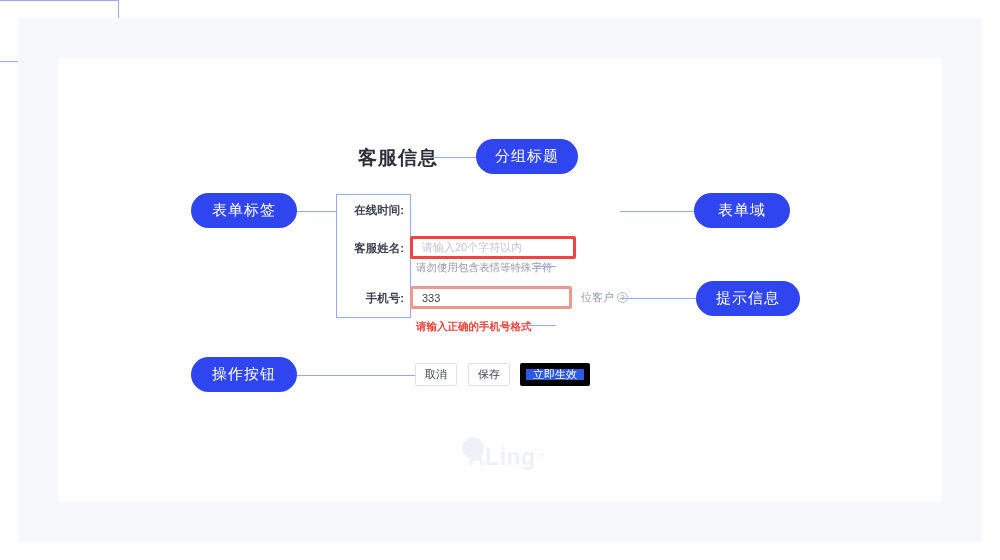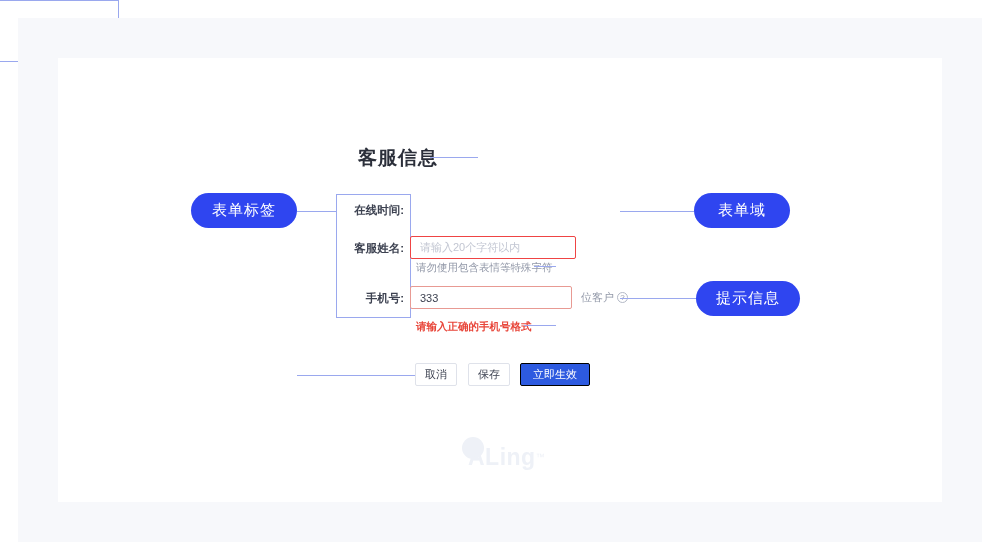--- a/index.html
+++ b/index.html
@@ -161,21 +161,21 @@
     width: 0; height: 0;
     border-left: 4px solid transparent;
     border-right: 4px solid transparent;
     border-top: 5px solid #4a5060;
   }
   .sel-start { width: 74px; }
   .sel-end   { width: 74px; }
   .txt-input {
     height: 23px;
     background: #ffffff;
-    border: 1px solid #ef4444;
+    border: 3px solid #ef4444;
     border-radius: 2px;
     display: flex;
     align-items: center;
     padding: 0 9px;
     font-size: 11px;
     box-sizing: border-box;
     white-space: nowrap;
   }
   .txt-input.placeholder { color: #c2c6d2; width: 166px; }
   .txt-input.error { border-color: #e89a93; color: #3d4251; width: 162px; }
@@ -226,21 +226,21 @@
     box-sizing: border-box;
     white-space: nowrap;
   }
   .btn-default {
     background: #ffffff;
     border: 1px solid #dfe2ea;
     color: #3d4251;
   }
   .btn-primary {
     background: #2d5ae0;
-    border: 1px solid #000000;
+    border: 6px solid #000000;
     color: #ffffff;
   }
   #btn-cancel  { left: 415px; top: 363px; width: 42px; }
   #btn-save    { left: 468px; top: 363px; width: 42px; }
   #btn-primary { left: 520px; top: 363px; width: 70px; }
 </style>
 </head>
 <body>
 
 <div id="stage">
@@ -296,17 +296,19 @@
   <div class="hint-error" style="left:416px; top:320px;">请输入正确的手机号格式</div>
 
   <div class="line line-h" style="left:524px; top:325px; width:32px;"></div>
 
   <div class="line line-h" style="left:620px; top:298px; width:36px;"></div>
 
   <div id="btn-cancel" class="btn btn-default">取消</div>
   <div id="btn-save" class="btn btn-default">保存</div>
   <div id="btn-primary" class="btn btn-primary">立即生效</div>
 
+  <div class="pill pill-group-title">分组标题</div>
   <div class="pill pill-form-label">表单标签</div>
   <div class="pill pill-form-field">表单域</div>
   <div class="pill pill-hint">提示信息</div>
+  <div class="pill pill-action">操作按钮</div>
 
 </div>
 
 </body></html>

